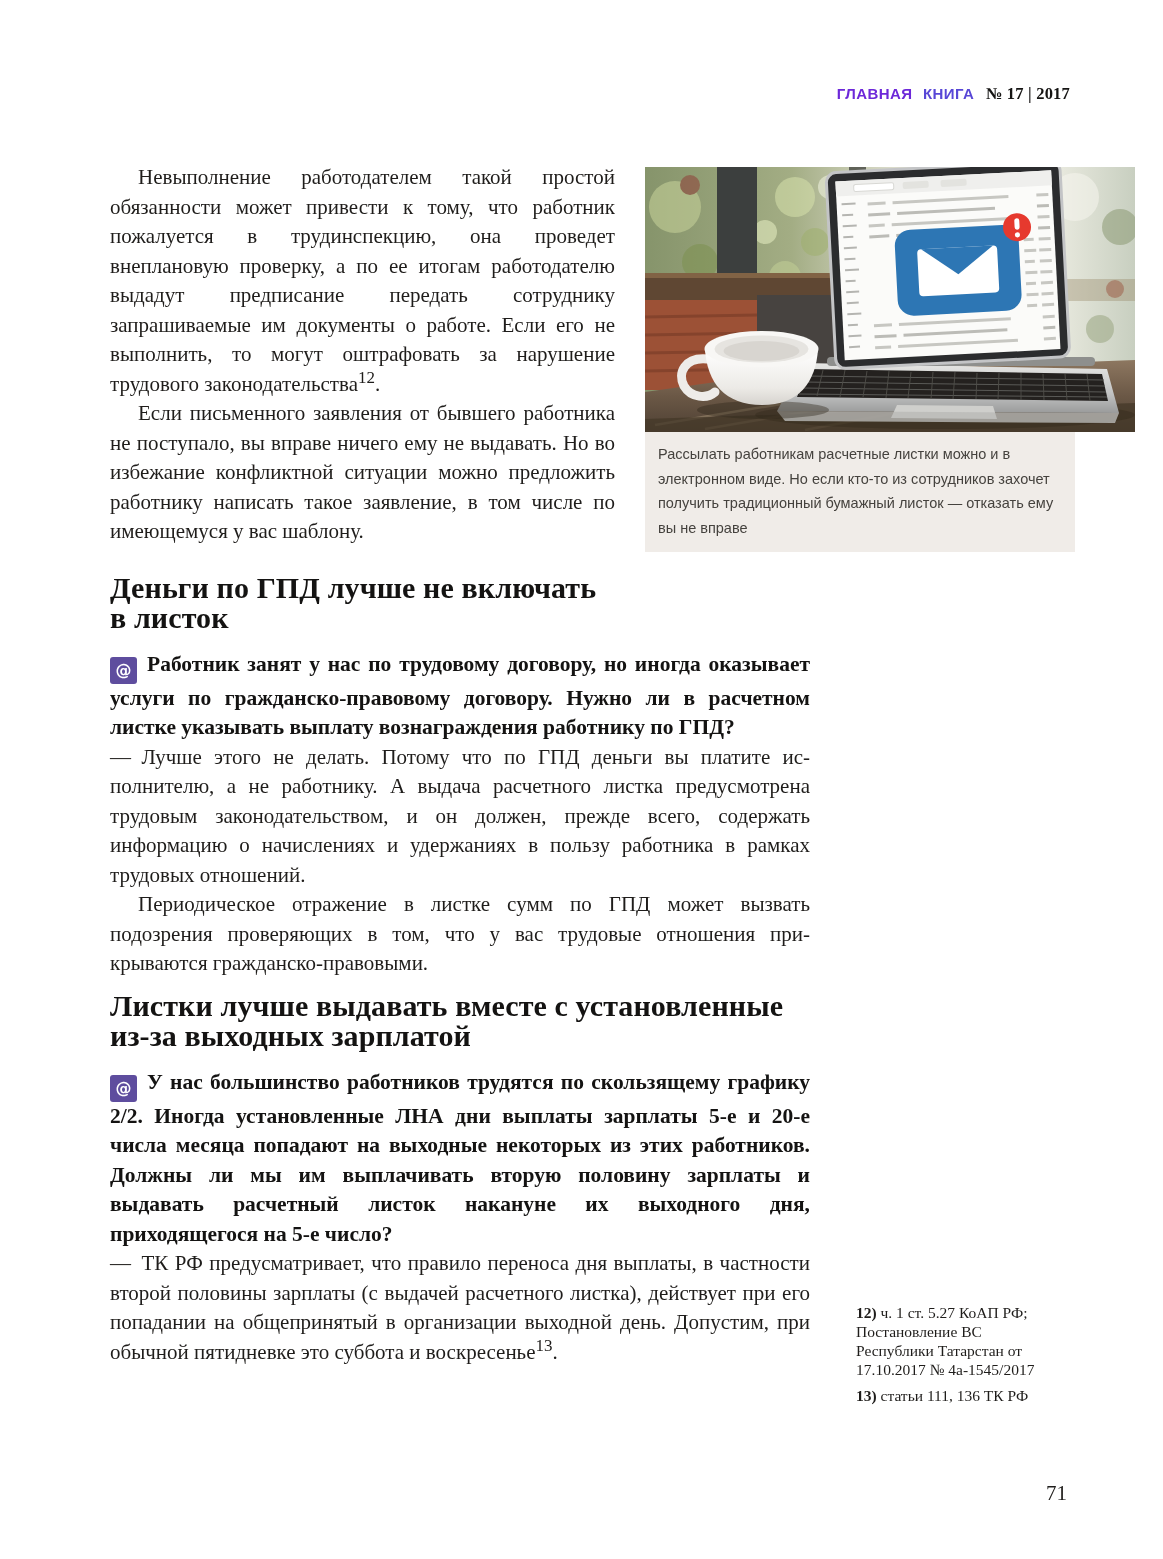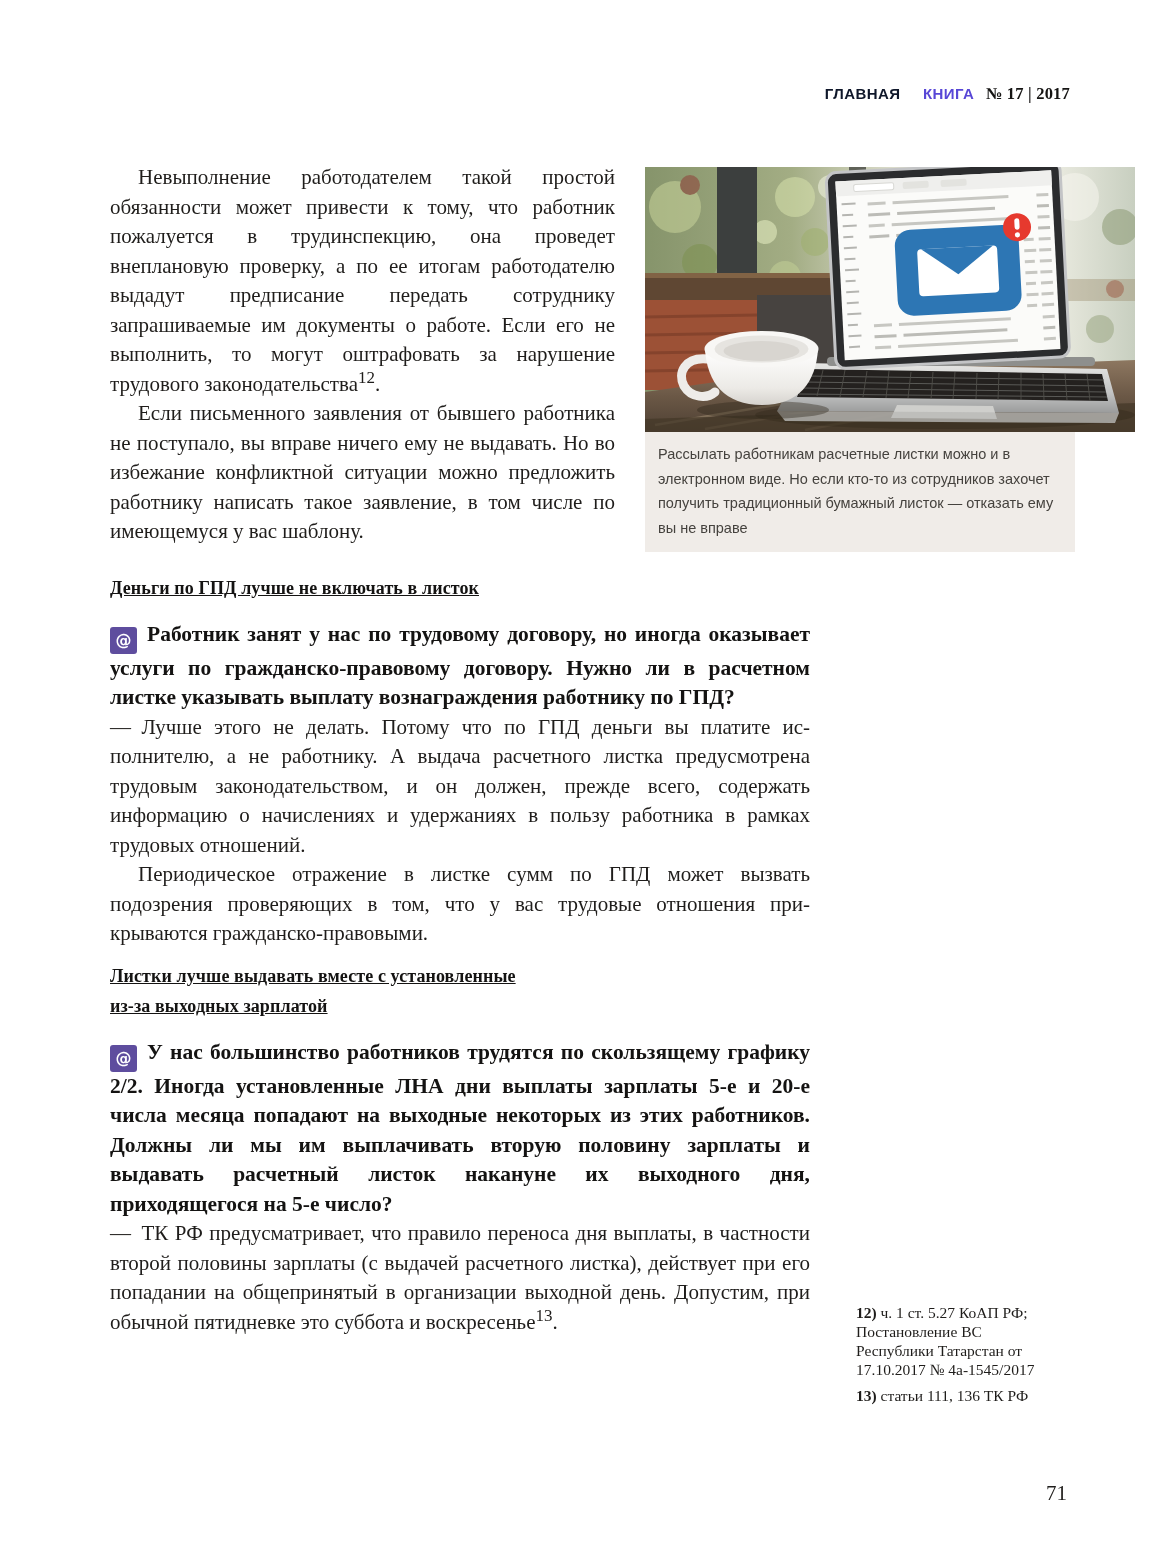--- a/index.html
+++ b/index.html
@@ -1,37 +1,37 @@
 <!DOCTYPE html>
 <html lang="ru"><head>
 <meta charset="utf-8">
 <style>
   html,body{margin:0;padding:0;background:#ffffff;}
   body{width:1163px;height:1559px;position:relative;font-family:"Liberation Serif",serif;color:#1f1d1b;overflow:hidden;}
   .page{position:absolute;inset:0;background:#ffffff;}
 
   
   .mag-header{position:absolute;top:84px;right:93px;font-family:"Liberation Sans",sans-serif;font-size:15px;font-weight:bold;letter-spacing:.4px;white-space:nowrap;}
-  .brand-black{color:#0f172a;}
-  .brand-purple{color:#5847d6;margin-left:18px;}
+  .brand-black{color:#6d28d9;}
+  .brand-purple{color:#5847d6;margin-left:6px;}
   .issue-info{font-family:"Liberation Serif",serif;font-size:16.5px;color:#151413;margin-left:7px;letter-spacing:.2px;}
 
   
   .article{position:absolute;left:110px;top:163px;width:700px;}
   p.body{font-size:21px;line-height:29.5px;text-align:justify;margin:0;hyphens:manual;}
   p.indent{text-indent:28px;}
   sup.fn-ref{font-size:17px;line-height:0;}
 
   
   figure.photo-figure{float:right;width:430px;margin:4px -265px 28px 30px;padding:0;}
   .photo-frame{width:490px;height:265px;display:block;}
   figcaption{background:#f0ece8;padding:10px 14px 12px 13px;font-family:"Liberation Sans",sans-serif;font-size:14.5px;line-height:24.5px;color:#45423e;}
 
   
-  h2.section-title{font-size:18px;line-height:30px;font-weight:bold;margin:26px 0 17px 0;color:#141312;white-space:pre-line;letter-spacing:.1px;text-decoration:underline;}
+  h2.section-title{font-size:30px;line-height:30px;font-weight:bold;margin:26px 0 17px 0;color:#141312;white-space:pre-line;letter-spacing:.1px;}
   h2.second{margin-top:12px;}
 
   
   p.question{font-weight:bold;font-size:21.5px;line-height:29.5px;text-align:justify;margin:0;color:#141312;}
   .at-badge{display:inline-block;width:27px;height:27px;background:#5e4d9e;color:#ffffff;font-family:"DejaVu Sans",sans-serif;font-size:16px;line-height:27px;text-align:center;border-radius:3px;margin-right:10px;vertical-align:-5px;font-weight:bold;}
 
   
   .footnotes{position:absolute;left:856px;top:1303px;width:192px;font-size:15.5px;line-height:19px;color:#1f1d1b;}
   .footnotes p{margin:0 0 7px 0;}
   .footnotes b{font-weight:bold;}

